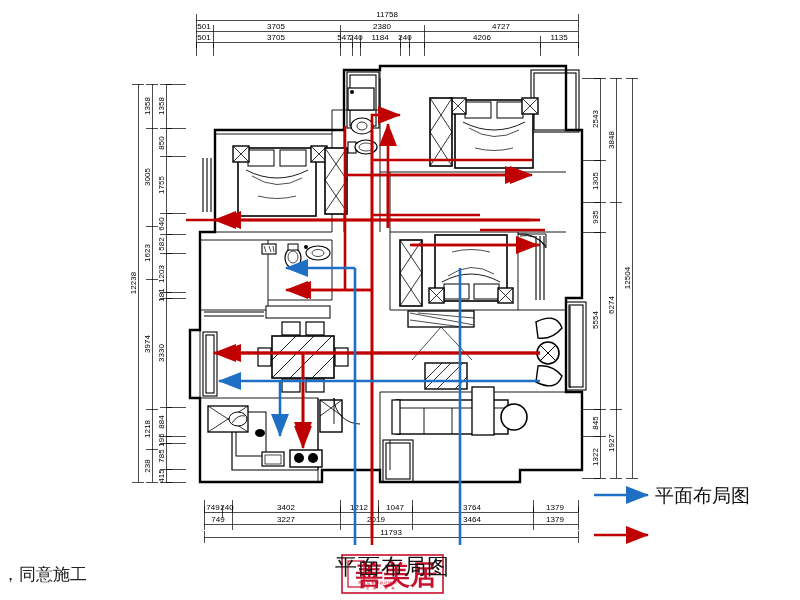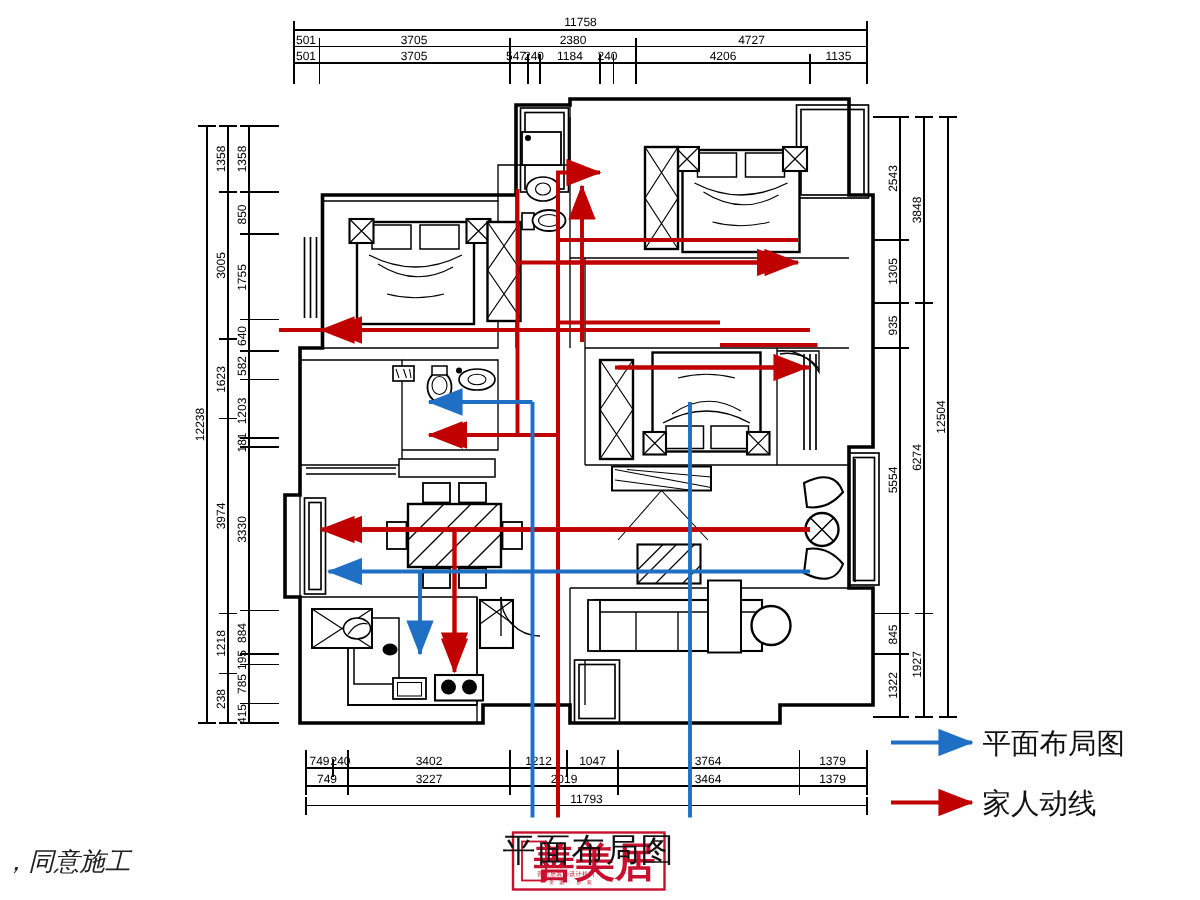--- a/index.html
+++ b/index.html
@@ -16,21 +16,21 @@
   }
   #legend-guest-label{left:655px;top:483px;}
   #legend-family-label{left:655px;top:523px;}
   #plan-title{
     position:absolute;left:335px;top:552px;font-size:22px;color:#111;
     font-family:"DejaVu Sans","Liberation Sans",sans-serif;letter-spacing:1px;
     white-space:nowrap;
   }
   #note-text{
     position:absolute;left:2px;top:563px;font-size:17px;color:#222;
-    font-family:"DejaVu Sans","Liberation Sans",sans-serif;white-space:nowrap;font-style:italic;
+    font-family:"DejaVu Sans","Liberation Sans",sans-serif;white-space:nowrap;
   }
   #watermark{
     position:absolute;left:340px;top:553px;width:105px;height:42px;
   }
   #watermark .wm-text{
     position:absolute;left:16px;top:4px;font-size:27px;color:#c8102e;
     font-family:"DejaVu Sans","Liberation Sans",sans-serif;font-weight:bold;
     white-space:nowrap;
   }
   #watermark .wm-sub{
@@ -524,21 +524,20 @@
       </marker>
       <marker id="lg-red" markerWidth="9" markerHeight="7" refX="8.6" refY="3.5" orient="auto">
         <polygon points="0 0, 9 3.5, 0 7" fill="#c00000"></polygon>
       </marker>
     </defs>
     <line x1="594" y1="495" x2="648" y2="495" stroke="#1f6fc4" stroke-width="2.6" marker-end="url(#lg-blue)"></line>
     <line x1="594" y1="535" x2="648" y2="535" stroke="#c00000" stroke-width="2.6" marker-end="url(#lg-red)"></line>
   </svg>
 
   <div class="legend-label" id="legend-guest-label">平面布局图</div>
-  <div class="legend-label" id="legend-family-label">家人动线</div>
 
   <div id="watermark">
     <svg width="105" height="42" viewBox="0 0 105 42" style="position:absolute;left:0;top:0;">
       <rect x="2" y="2" width="101" height="38" fill="none" stroke="#c8102e" stroke-width="1.6"></rect>
       <rect x="8" y="8" width="16" height="26" fill="none" stroke="#c8102e" stroke-width="1.2"></rect>
     </svg>
     <div class="wm-text">善美居</div>
     <div class="wm-sub">善美居装饰设计机构</div>
     <div class="wm-sub2">全 案 · 软 装</div>
   </div>

